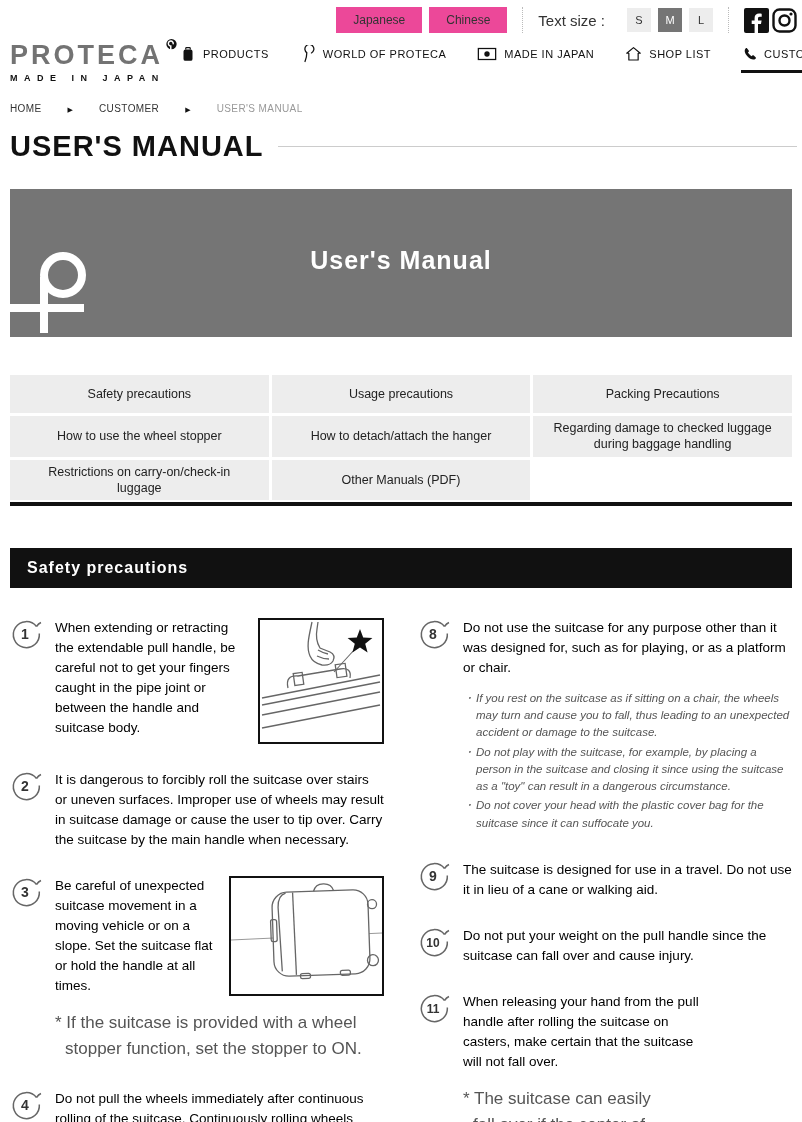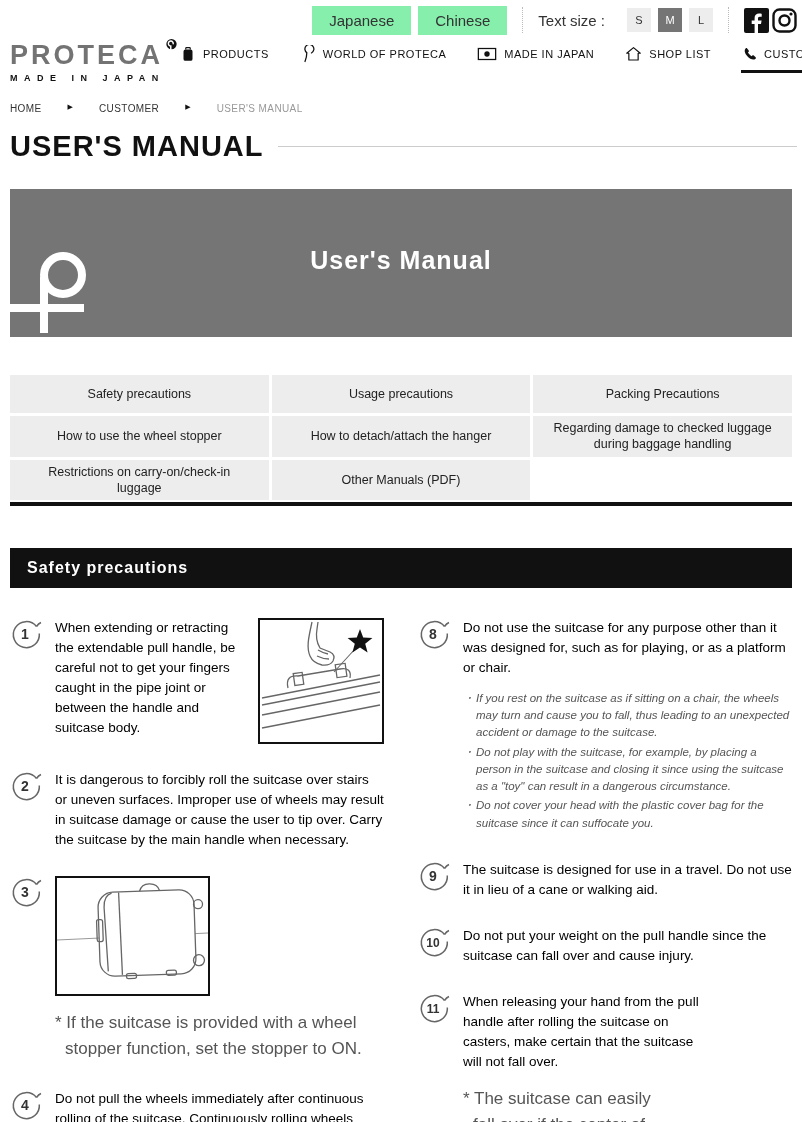--- a/index.html
+++ b/index.html
@@ -5,21 +5,21 @@
   * { margin:0; padding:0; box-sizing:border-box; }
   html,body { background:#fff; }
   body {
     width:802px; height:1122px; overflow:hidden; margin:0 auto;
     font-family:"Liberation Sans", sans-serif; color:#333;
   }
   .container { width:792px; margin:0 auto; padding:0 0; }
 
   
   .topbar { display:flex; justify-content:flex-end; align-items:center; gap:7px; margin-top:8px; height:24px; }
-  .lang-btn { background:#86efac; border:none; font-size:15px; color:#333; padding:6px 17px; cursor:pointer; font-family:inherit; }
+  .lang-btn { background:#ec4899; border:none; font-size:12px; color:#333; padding:6px 17px; cursor:pointer; font-family:inherit; }
   .dotted-sep { width:1px; height:26px; border-left:1px dotted #bbb; margin:0 8px; }
   .textsize-label { font-size:15px; color:#333; margin-right:15px; }
   .size-btn { width:24px; height:24px; border:none; background:#ededed; color:#333; font-size:11px; cursor:pointer; font-family:inherit; }
   .size-btn.active { background:#757575; color:#fff; }
   .social { display:flex; gap:3px; }
   .social svg { display:block; }
 
   
   .header { display:flex; justify-content:space-between; align-items:flex-start; margin-top:10px; }
   .logo { padding-left:5px; cursor:pointer; }
@@ -28,21 +28,21 @@
   .logo-mark { margin-left:1px; margin-top:-4px; }
   .logo-sub { font-size:9px; font-weight:bold; letter-spacing:6.5px; color:#111; margin-top:4px; }
   .nav { display:flex; gap:30px; padding-right:5px; margin-top:3px; }
   .nav-item { display:flex; flex-direction:row; align-items:center; gap:6px; cursor:pointer;
               padding-bottom:7px; border-bottom:3px solid transparent; }
   .nav-item.active { border-bottom-color:#111; }
   .nav-item .nav-label { font-size:11px; color:#111; letter-spacing:0.5px; white-space:nowrap; }
   .nav-icon { height:18px; display:flex; align-items:center; }
 
   
-  .breadcrumb { display:flex; align-items:flex-start; gap:26px; margin-top:20px; padding-left:5px; font-size:10px; }
+  .breadcrumb { display:flex; align-items:flex-end; gap:26px; margin-top:20px; padding-left:5px; font-size:10px; }
   .crumb { color:#333; cursor:pointer; letter-spacing:0.4px; }
   .crumb.current { color:#999; cursor:default; }
   .crumb-sep { font-size:7px; color:#111; }
 
   
   .title-row { display:flex; align-items:center; margin-top:16px; padding-left:5px; }
   .page-title { font-size:29px; font-weight:bold; color:#111; letter-spacing:1px; white-space:nowrap; }
   .title-line { flex:1; border-top:1px solid #ccc; margin-left:14px; }
 
   
@@ -264,20 +264,21 @@
       <div class="item">
         <span class="num-badge">
           <svg width="32" height="32" viewBox="0 0 32 32">
               <path d="M26.5 8.5 A13 13 0 1 0 29.3 15.5" fill="none" stroke="#666" stroke-width="1.5"></path>
               <path d="M26.5 8.5 Q28.5 5.5 31 4.5" fill="none" stroke="#666" stroke-width="1.5"></path>
               <text x="15" y="21" text-anchor="middle" font-size="14" font-weight="bold" fill="#333" font-family="Liberation Sans, sans-serif">3</text>
             </svg>
         </span>
         <div class="item-body">
           <div class="row-with-img">
+            <p class="item-text narrow-190">Be careful of unexpected suitcase movement in a moving vehicle or on a slope. Set the suitcase flat or hold the handle at all times.</p>
             <span class="illus">
               <svg width="151" height="112" viewBox="0 0 151 112">
                 <g stroke="#666" stroke-width="1.3" fill="none">
                   <path d="M0 62 L151 55" stroke="#999" stroke-width="1"></path>
                   <g transform="rotate(-2 90 55)">
                     <rect x="42" y="13" width="96" height="84" rx="15" fill="#fff"></rect>
                     <path d="M56 14 Q48 16 48 28 L50 92"></path>
                     <path d="M63 13.5 L64 96"></path>
                     <path d="M84 13 q2 -7 10 -7 q8 0 10 7"></path>
                     <circle cx="142" cy="28" r="4.5"></circle>

